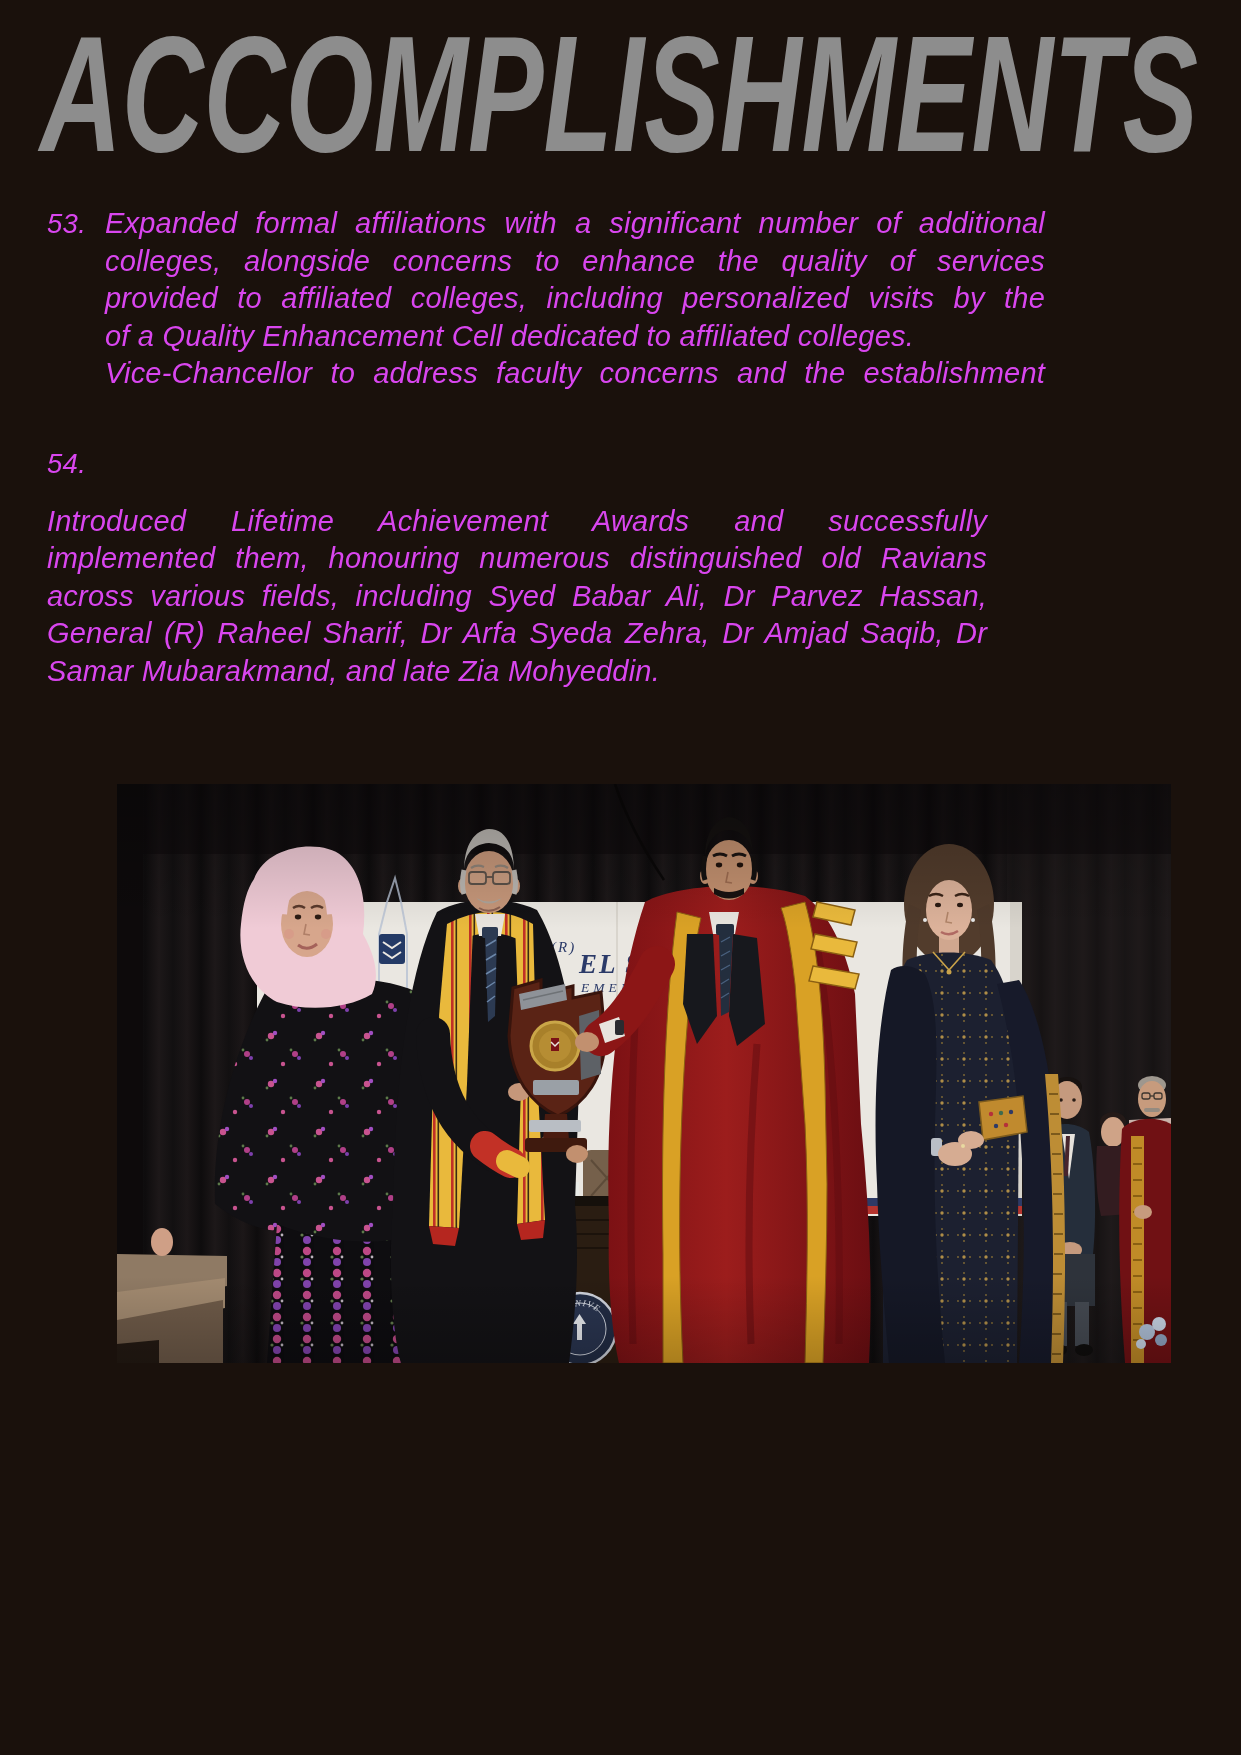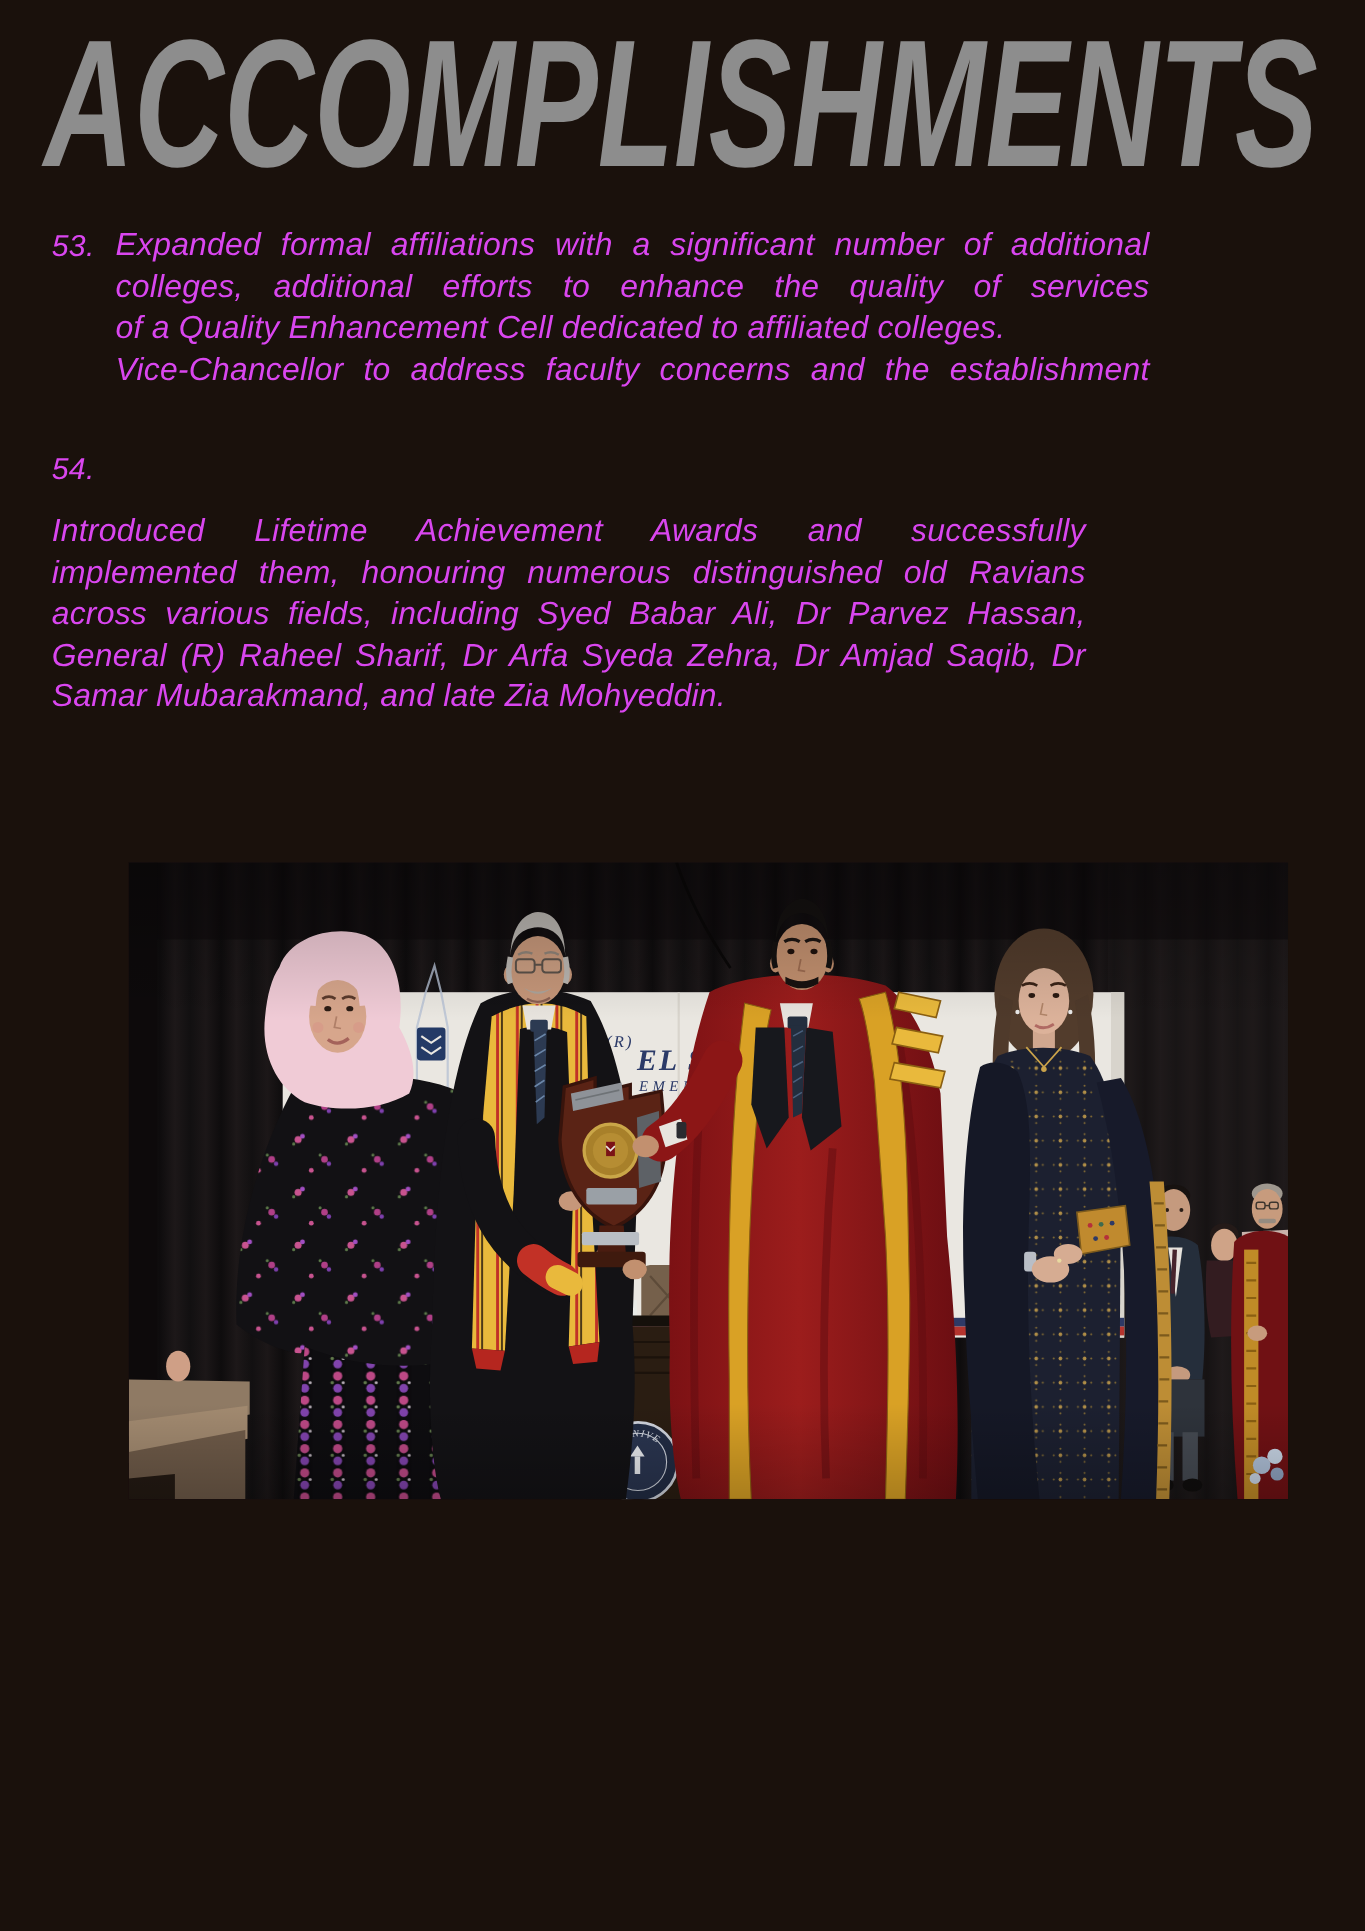--- a/index.html
+++ b/index.html
@@ -28,21 +28,22 @@
 
   <svg class="title-svg" width="1241" height="180">
     <text x="40" y="151" font-family="Liberation Sans, sans-serif" font-weight="bold" font-size="165" textLength="1158" lengthAdjust="spacingAndGlyphs" fill="#8d8d8d">ACCOMPLISHMENTS</text>
   </svg>
 
   <main id="content">
     <section class="item">
       <div class="num">53.</div>
       <div class="lines">
         <div class="jline">Expanded formal affiliations with a significant number of additional</div>
-        <div class="jline">colleges, additional efforts to enhance the quality of services</div>
+        <div class="jline">colleges, alongside concerns to enhance the quality of services</div>
+        <div class="jline">provided to affiliated colleges, including personalized visits by the</div>
         <div class="jline last">of a Quality Enhancement Cell dedicated to affiliated colleges.</div>
         <div class="jline">Vice-Chancellor to address faculty concerns and the establishment</div>
       </div>
     </section>
     <section class="item">
       <div class="num">54.</div>
       <div class="lines">
         <div class="jline">Introduced Lifetime Achievement Awards and successfully</div>
         <div class="jline">implemented them, honouring numerous distinguished old Ravians</div>
         <div class="jline">across various fields, including Syed Babar Ali, Dr Parvez Hassan,</div>

